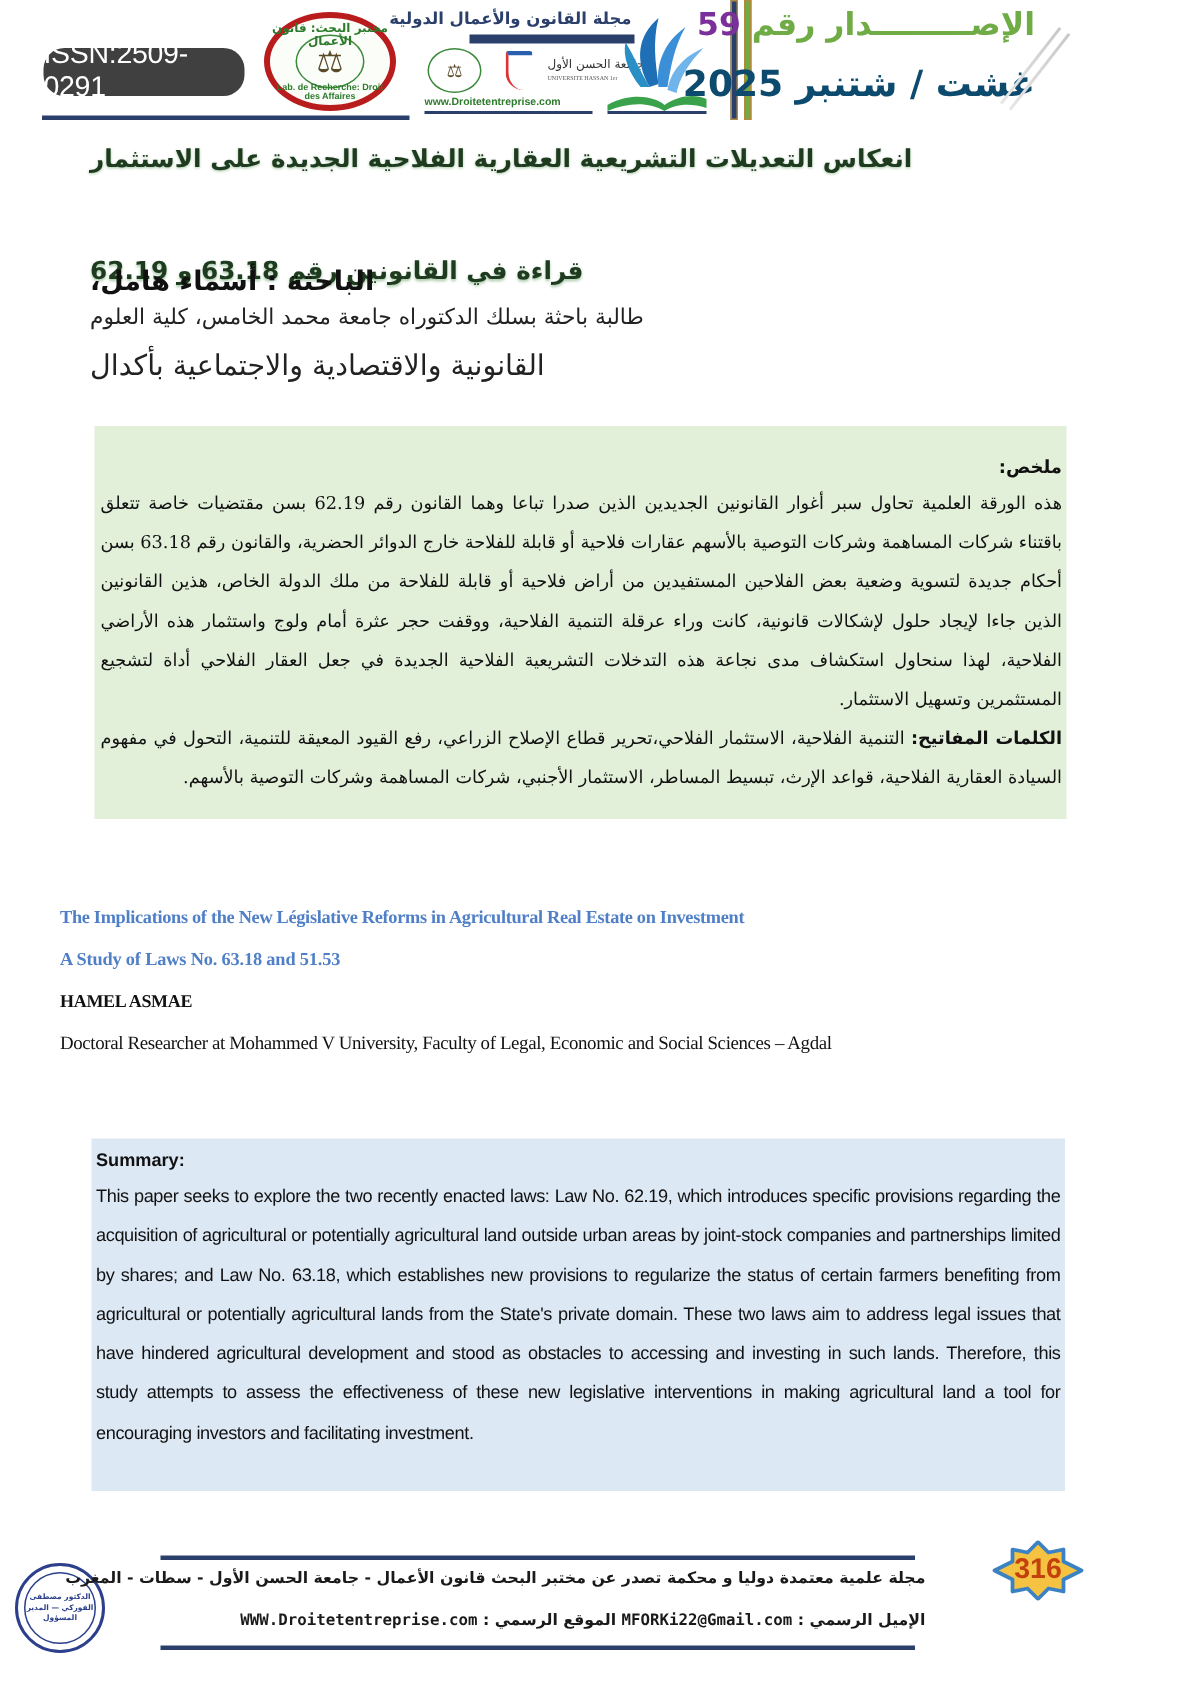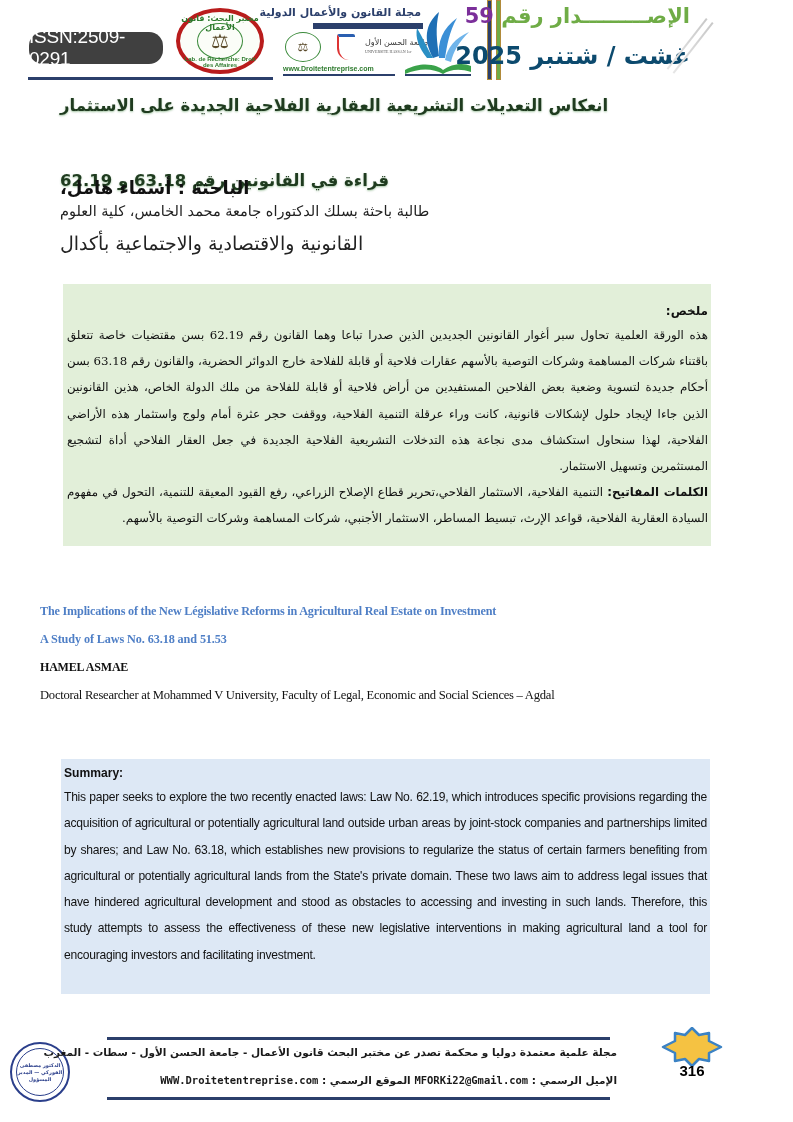--- a/index.html
+++ b/index.html
@@ -136,23 +136,23 @@
     }
     .footer-line2 {
       position: absolute; right: 176px; top: 1074px; direction: rtl; white-space: nowrap;
       font-size: 10.5px; font-weight: bold; color: #1a1a1a;
     }
     .footer-line2 .latin { font-family: "DejaVu Sans Mono", monospace; font-size: 10.5px; direction: ltr; unicode-bidi: embed; }
     .page-star {
       position: absolute; left: 661px; top: 1027px; width: 62px; height: 40px;
     }
     .page-num {
-      position: absolute; left: 661px; top: 1050px; width: 62px; height: 40px;
-      display: flex; align-items: center; justify-content: center;
-      font-family: "Liberation Sans", sans-serif; font-weight: bold; font-size: 15px; color: #000000;
+      position: absolute; left: 661px; top: 1027px; width: 62px; height: 40px;
+      display: flex; align-items: center; justify-content: center;
+      font-family: "Liberation Sans", sans-serif; font-weight: bold; font-size: 19px; color: #c2410c;
     }
     .director-seal {
       position: absolute; left: 10px; top: 1042px; width: 60px; height: 60px; border-radius: 50%;
       border: 2px solid #2b3f8b; background: #fff;
       display: flex; align-items: center; justify-content: center;
     }
     .director-seal .ring {
       width: 48px; height: 48px; border-radius: 50%; border: 1px solid #2b3f8b;
       display: flex; align-items: center; justify-content: center;
       font-size: 5px; color: #2b3f8b; text-align: center; font-weight: bold; line-height: 7px; direction: rtl;

